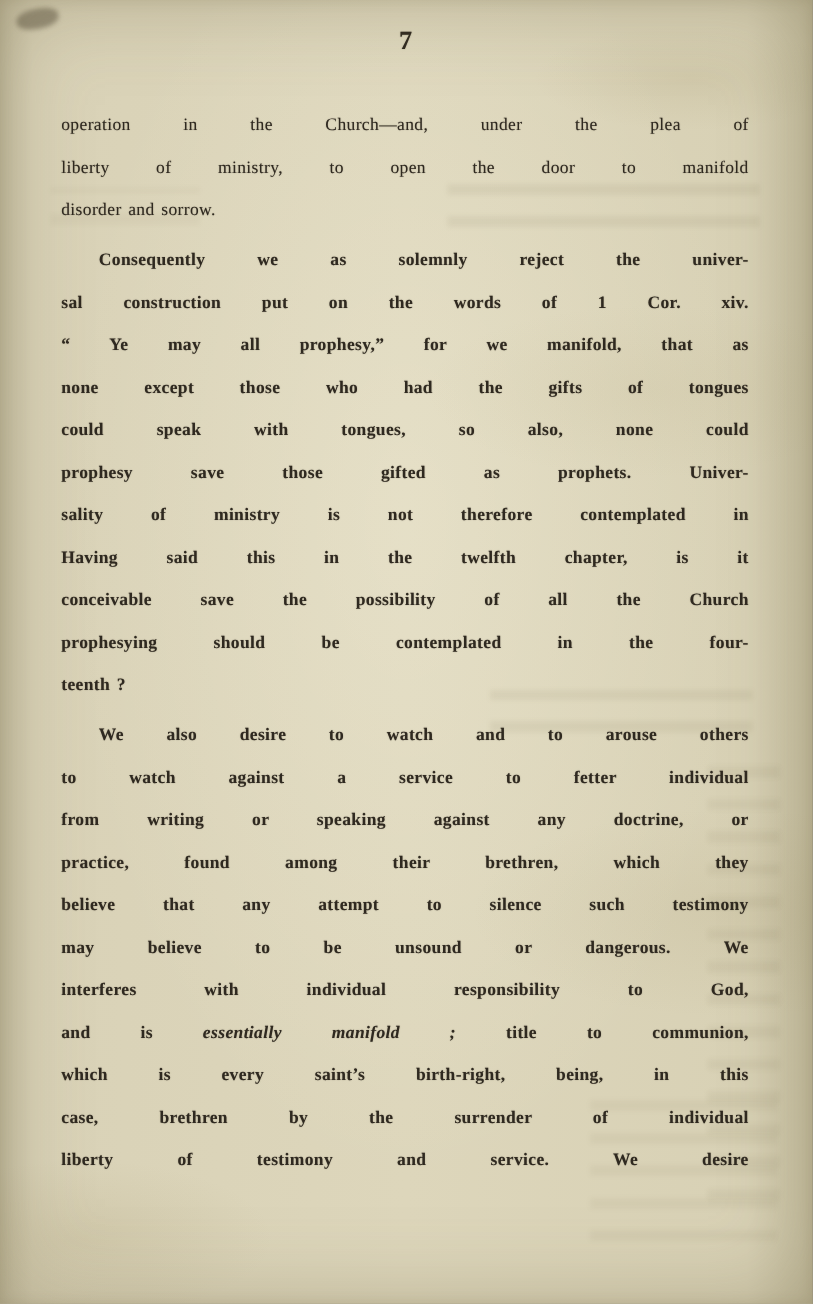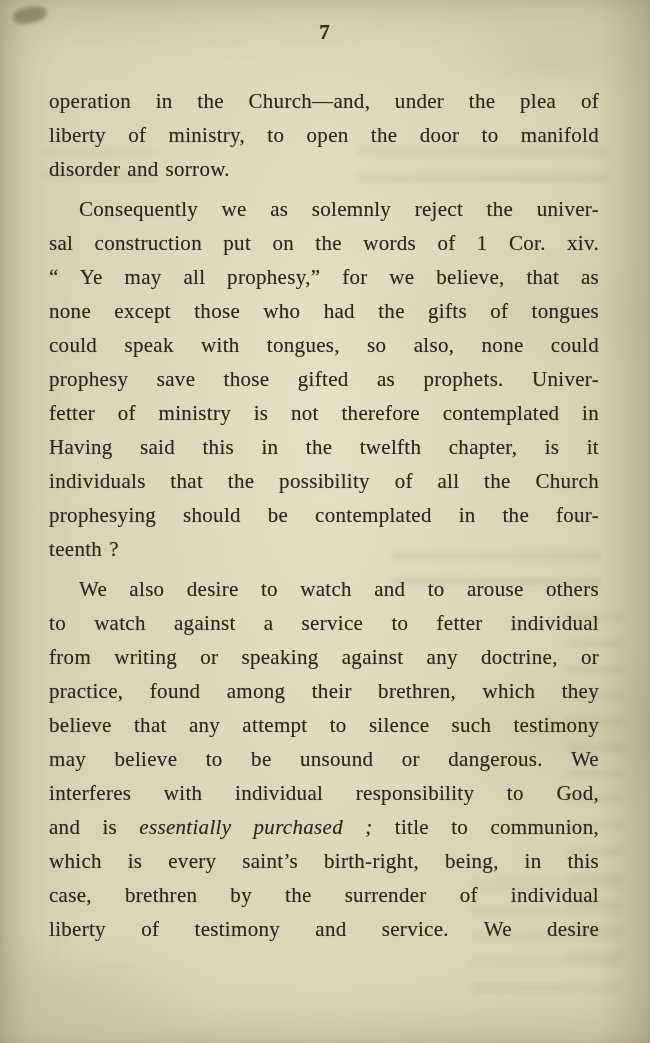--- a/index.html
+++ b/index.html
@@ -76,23 +76,23 @@
     letter-spacing: 1px;
     text-shadow: 0 0 1px rgba(45, 38, 26, 0.45);
   }
   .text-block {
     position: absolute;
     top: 84px;
     left: 49px;
     right: 51px;
   }
   .paragraph { margin: 0; }
-  .paragraph + .paragraph { margin-top: 6px; }
+  .paragraph + .paragraph { margin-top: 6px; font-weight: bold; }
   .line {
-    font-size: 21px;
+    font-size: 14px;
     line-height: 34px;
     letter-spacing: 0.3px;
     word-spacing: 1.5px;
     text-align: justify;
     text-align-last: justify;
     white-space: normal;
     text-shadow: 0 0 1px rgba(45, 38, 26, 0.4);
   }
   .line.last {
     text-align: center;
@@ -122,39 +122,39 @@
 
   <div class="text-block">
       <div class="paragraph">
         <div class="line">operation in the Church—and, under the plea of</div>
         <div class="line">liberty of ministry, to open the door to manifold</div>
         <div class="line last">disorder and sorrow.</div>
       </div>
       <div class="paragraph">
         <div class="line indent">Consequently we as solemnly reject the univer-</div>
         <div class="line">sal construction put on the words of 1 Cor. xiv.</div>
-        <div class="line">“ Ye may all prophesy,” for we believe, that as</div>
+        <div class="line">“ Ye may all prophesy,” for we manifold, that as</div>
         <div class="line">none except those who had the gifts of tongues</div>
         <div class="line">could speak with tongues, so also, none could</div>
         <div class="line">prophesy save those gifted as prophets.  Univer-</div>
-        <div class="line">fetter of ministry is not therefore contemplated in</div>
+        <div class="line">sality of ministry is not therefore contemplated in</div>
         <div class="line">Having said this in the twelfth chapter, is it</div>
-        <div class="line">individuals that the possibility of all the Church</div>
+        <div class="line">conceivable save the possibility of all the Church</div>
         <div class="line">prophesying should be contemplated in the four-</div>
         <div class="line last">teenth ?</div>
       </div>
       <div class="paragraph">
         <div class="line indent">We also desire to watch and to arouse others</div>
         <div class="line">to watch against a service to fetter individual</div>
         <div class="line">from writing or speaking against any doctrine, or</div>
         <div class="line">practice, found among their brethren, which they</div>
         <div class="line">believe that any attempt to silence such testimony</div>
         <div class="line">may believe to be unsound or dangerous.  We</div>
         <div class="line">interferes with individual responsibility to God,</div>
-        <div class="line"><span>and is </span><span class="italic">essentially purchased ;</span><span> title to communion,</span></div>
+        <div class="line"><span>and is </span><span class="italic">essentially manifold ;</span><span> title to communion,</span></div>
         <div class="line">which is every saint’s birth-right, being, in this</div>
         <div class="line">case, brethren by the surrender of individual</div>
         <div class="line">liberty of testimony and service.   We desire</div>
       </div>
     </div>
 
   <div class="vignette"></div>
 </div>
 
 </body></html>

